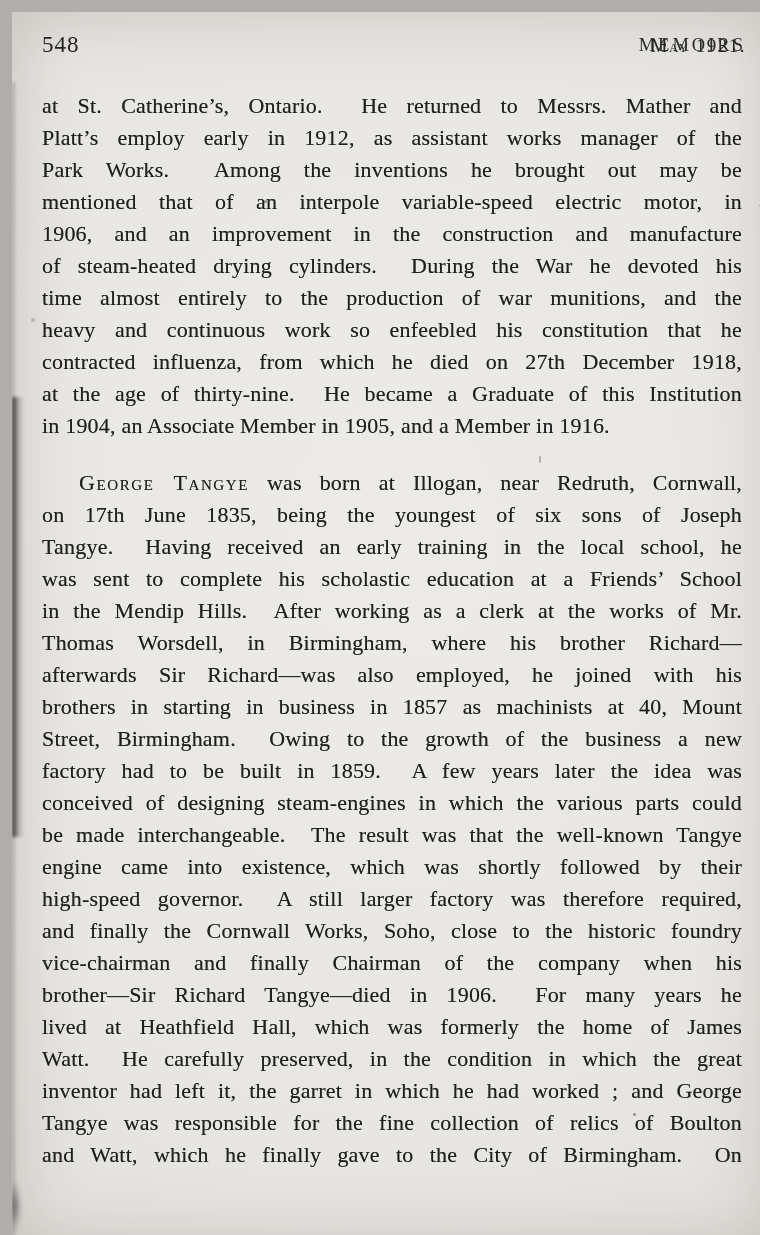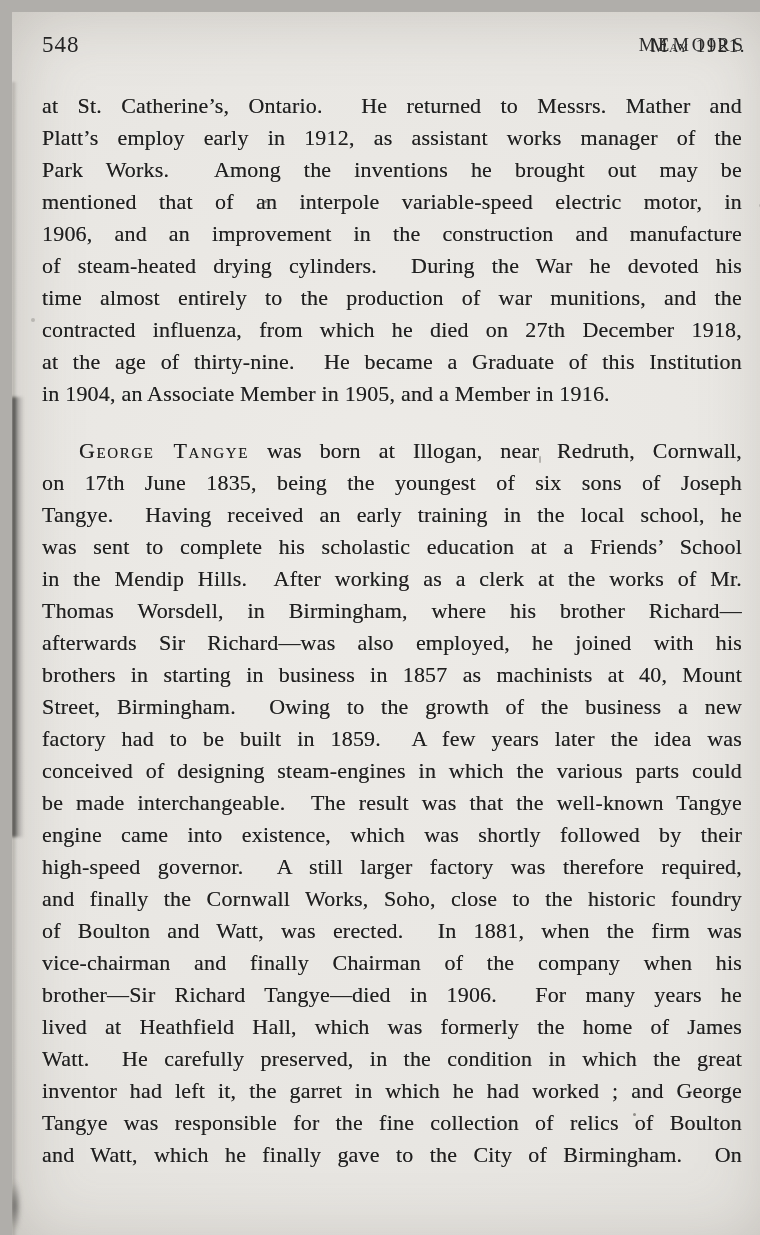--- a/index.html
+++ b/index.html
@@ -135,41 +135,41 @@
 
   <div class="content" id="content">
       <div class="paragraph">
         <div class="line">at St. Catherine’s, Ontario.&nbsp; He returned to Messrs. Mather and</div>
         <div class="line">Platt’s employ early in 1912, as assistant works manager of the</div>
         <div class="line">Park Works.&nbsp; Among the inventions he brought out may be</div>
         <div class="line">mentioned that of an interpole variable-speed electric motor, in</div>
         <div class="line">1906, and an improvement in the construction and manufacture</div>
         <div class="line">of steam-heated drying cylinders.&nbsp; During the War he devoted his</div>
         <div class="line">time almost entirely to the production of war munitions, and the</div>
+        <div class="line">heavy and continuous work so enfeebled his constitution that he</div>
         <div class="line">contracted influenza, from which he died on 27th December 1918,</div>
         <div class="line">at the age of thirty-nine.&nbsp; He became a Graduate of this Institution</div>
         <div class="line last-free">in 1904, an Associate Member in 1905, and a Member in 1916.</div>
       </div>
       <div class="paragraph">
         <div class="line indented"><span class="smallcaps">George Tangye</span><span> was born at Illogan, near Redruth, Cornwall,</span></div>
         <div class="line">on 17th June 1835, being the youngest of six sons of Joseph</div>
         <div class="line">Tangye.&nbsp; Having received an early training in the local school, he</div>
         <div class="line">was sent to complete his scholastic education at a Friends’ School</div>
         <div class="line">in the Mendip Hills.&nbsp; After working as a clerk at the works of Mr.</div>
         <div class="line">Thomas Worsdell, in Birmingham, where his brother Richard—</div>
         <div class="line">afterwards Sir Richard—was also employed, he joined with his</div>
         <div class="line">brothers in starting in business in 1857 as machinists at 40, Mount</div>
         <div class="line">Street, Birmingham.&nbsp; Owing to the growth of the business a new</div>
         <div class="line">factory had to be built in 1859.&nbsp; A few years later the idea was</div>
         <div class="line">conceived of designing steam-engines in which the various parts could</div>
         <div class="line">be made interchangeable.&nbsp; The result was that the well-known Tangye</div>
         <div class="line">engine came into existence, which was shortly followed by their</div>
         <div class="line">high-speed governor.&nbsp; A still larger factory was therefore required,</div>
         <div class="line">and finally the Cornwall Works, Soho, close to the historic foundry</div>
-        <div class="line">of Boulton and Watt, was erected.&nbsp; In 1881, when the firm was</div>
         <div class="line">vice-chairman and finally Chairman of the company when his</div>
         <div class="line">brother—Sir Richard Tangye—died in 1906.&nbsp; For many years he</div>
         <div class="line">lived at Heathfield Hall, which was formerly the home of James</div>
         <div class="line">Watt.&nbsp; He carefully preserved, in the condition in which the great</div>
         <div class="line">inventor had left it, the garret in which he had worked ; and George</div>
         <div class="line">Tangye was responsible for the fine collection of relics of Boulton</div>
         <div class="line">and Watt, which he finally gave to the City of Birmingham.&nbsp; On</div>
       </div>
     </div>
 

